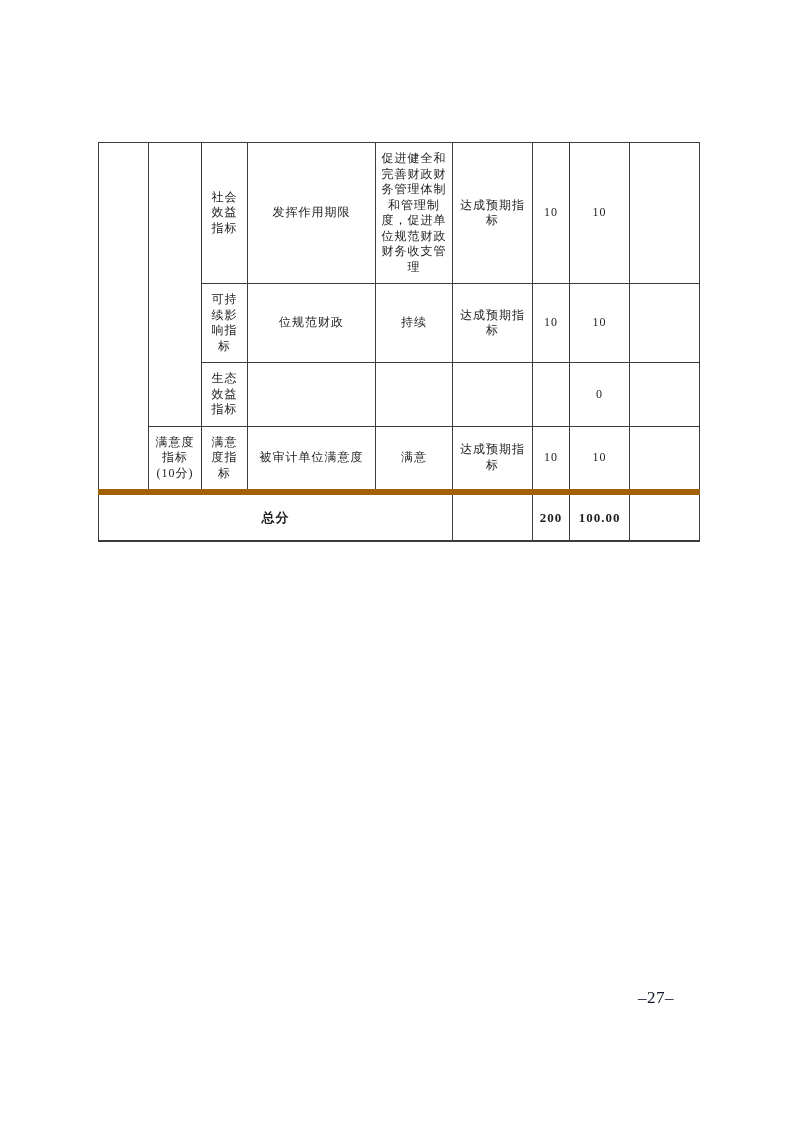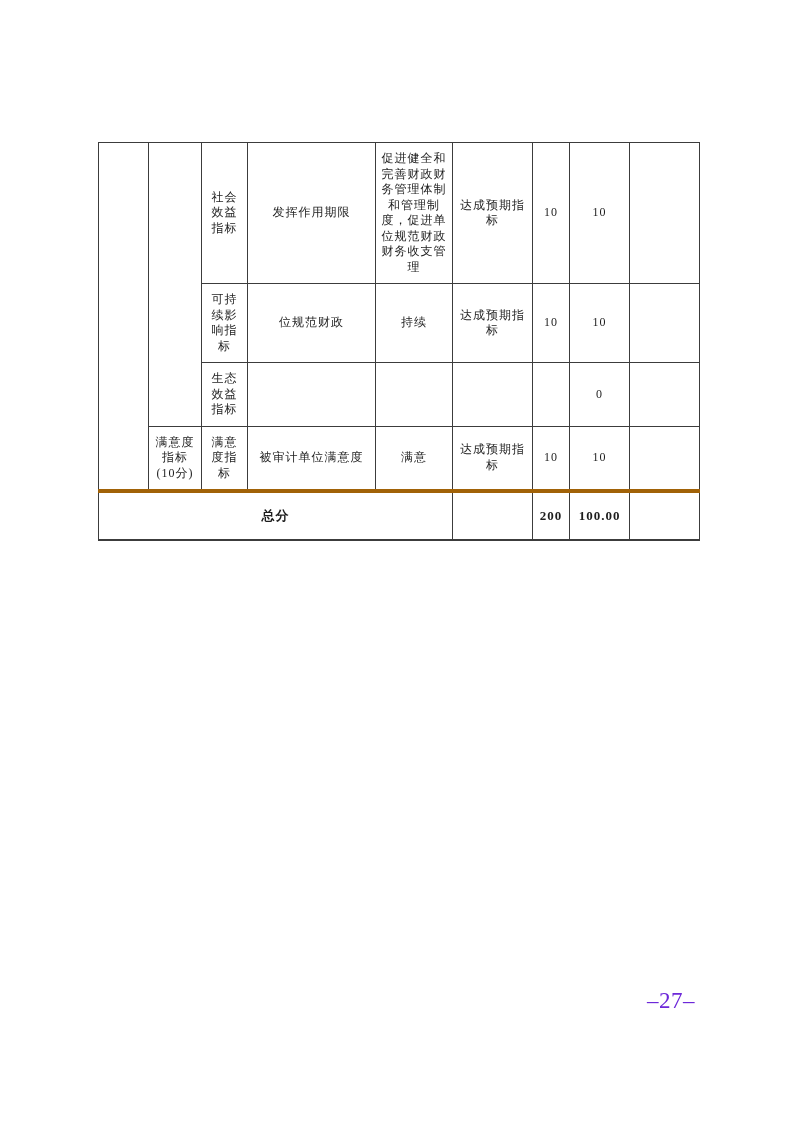--- a/index.html
+++ b/index.html
@@ -35,34 +35,33 @@
   td.col-indicator {
     text-align: left;
     padding-left: 5px;
   }
   tr.row-1 { height: 129px; }
   tr.row-2 { height: 63px; }
   tr.row-3 { height: 44px; }
   tr.row-4 { height: 64px; }
   tr.row-total { height: 49px; }
   tr.row-total td {
-    border-top: 4px solid #a16207;
+    border-top: 6px solid #a16207;
     border-bottom: 2px solid #3c3c3c;
     font-weight: bold;
     font-size: 13px;
   }
   .page-number {
     position: absolute;
     left: 638px;
     top: 988px;
     width: 66px;
-    text-align: center;
-    font-size: 23px;
+    font-size: 17px;
     letter-spacing: 0.5px;
-    color: #6d28d9;
+    color: #0f172a;
   }
 </style>
 </head>
 <body>
 
 <div class="page">
 
   <table class="indicator-table">
     <colgroup>
       <col style="width:50px">

